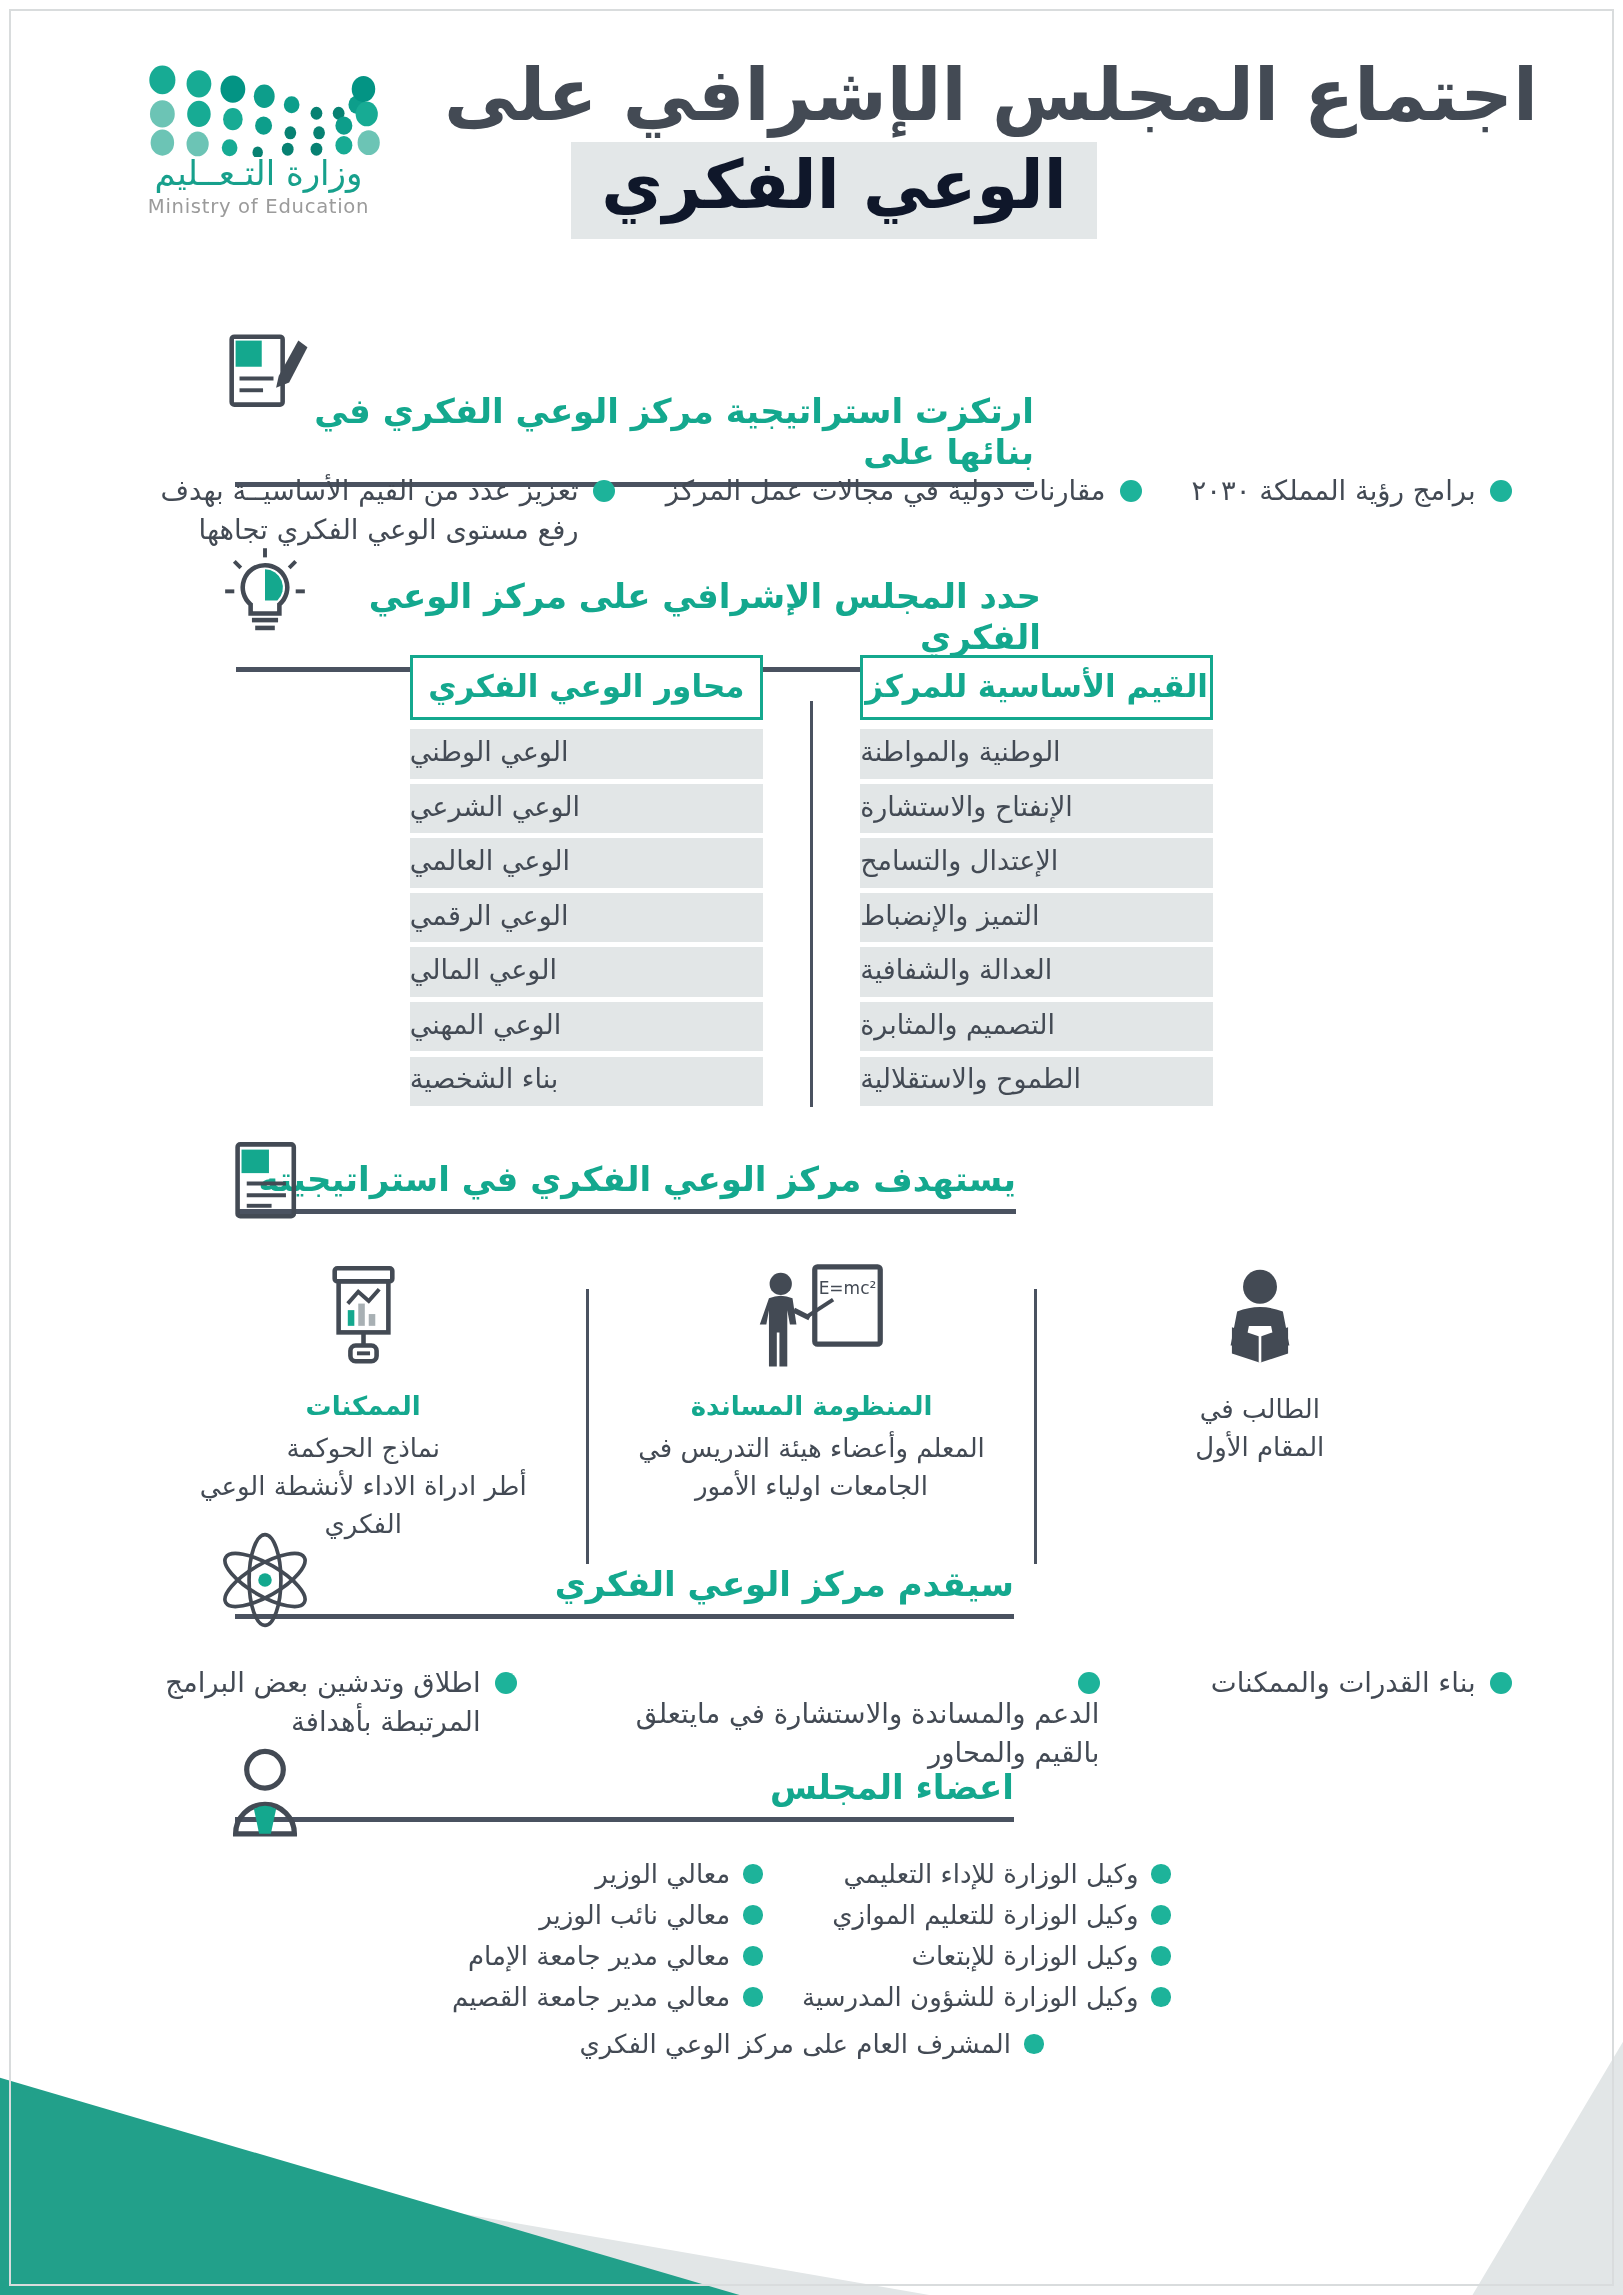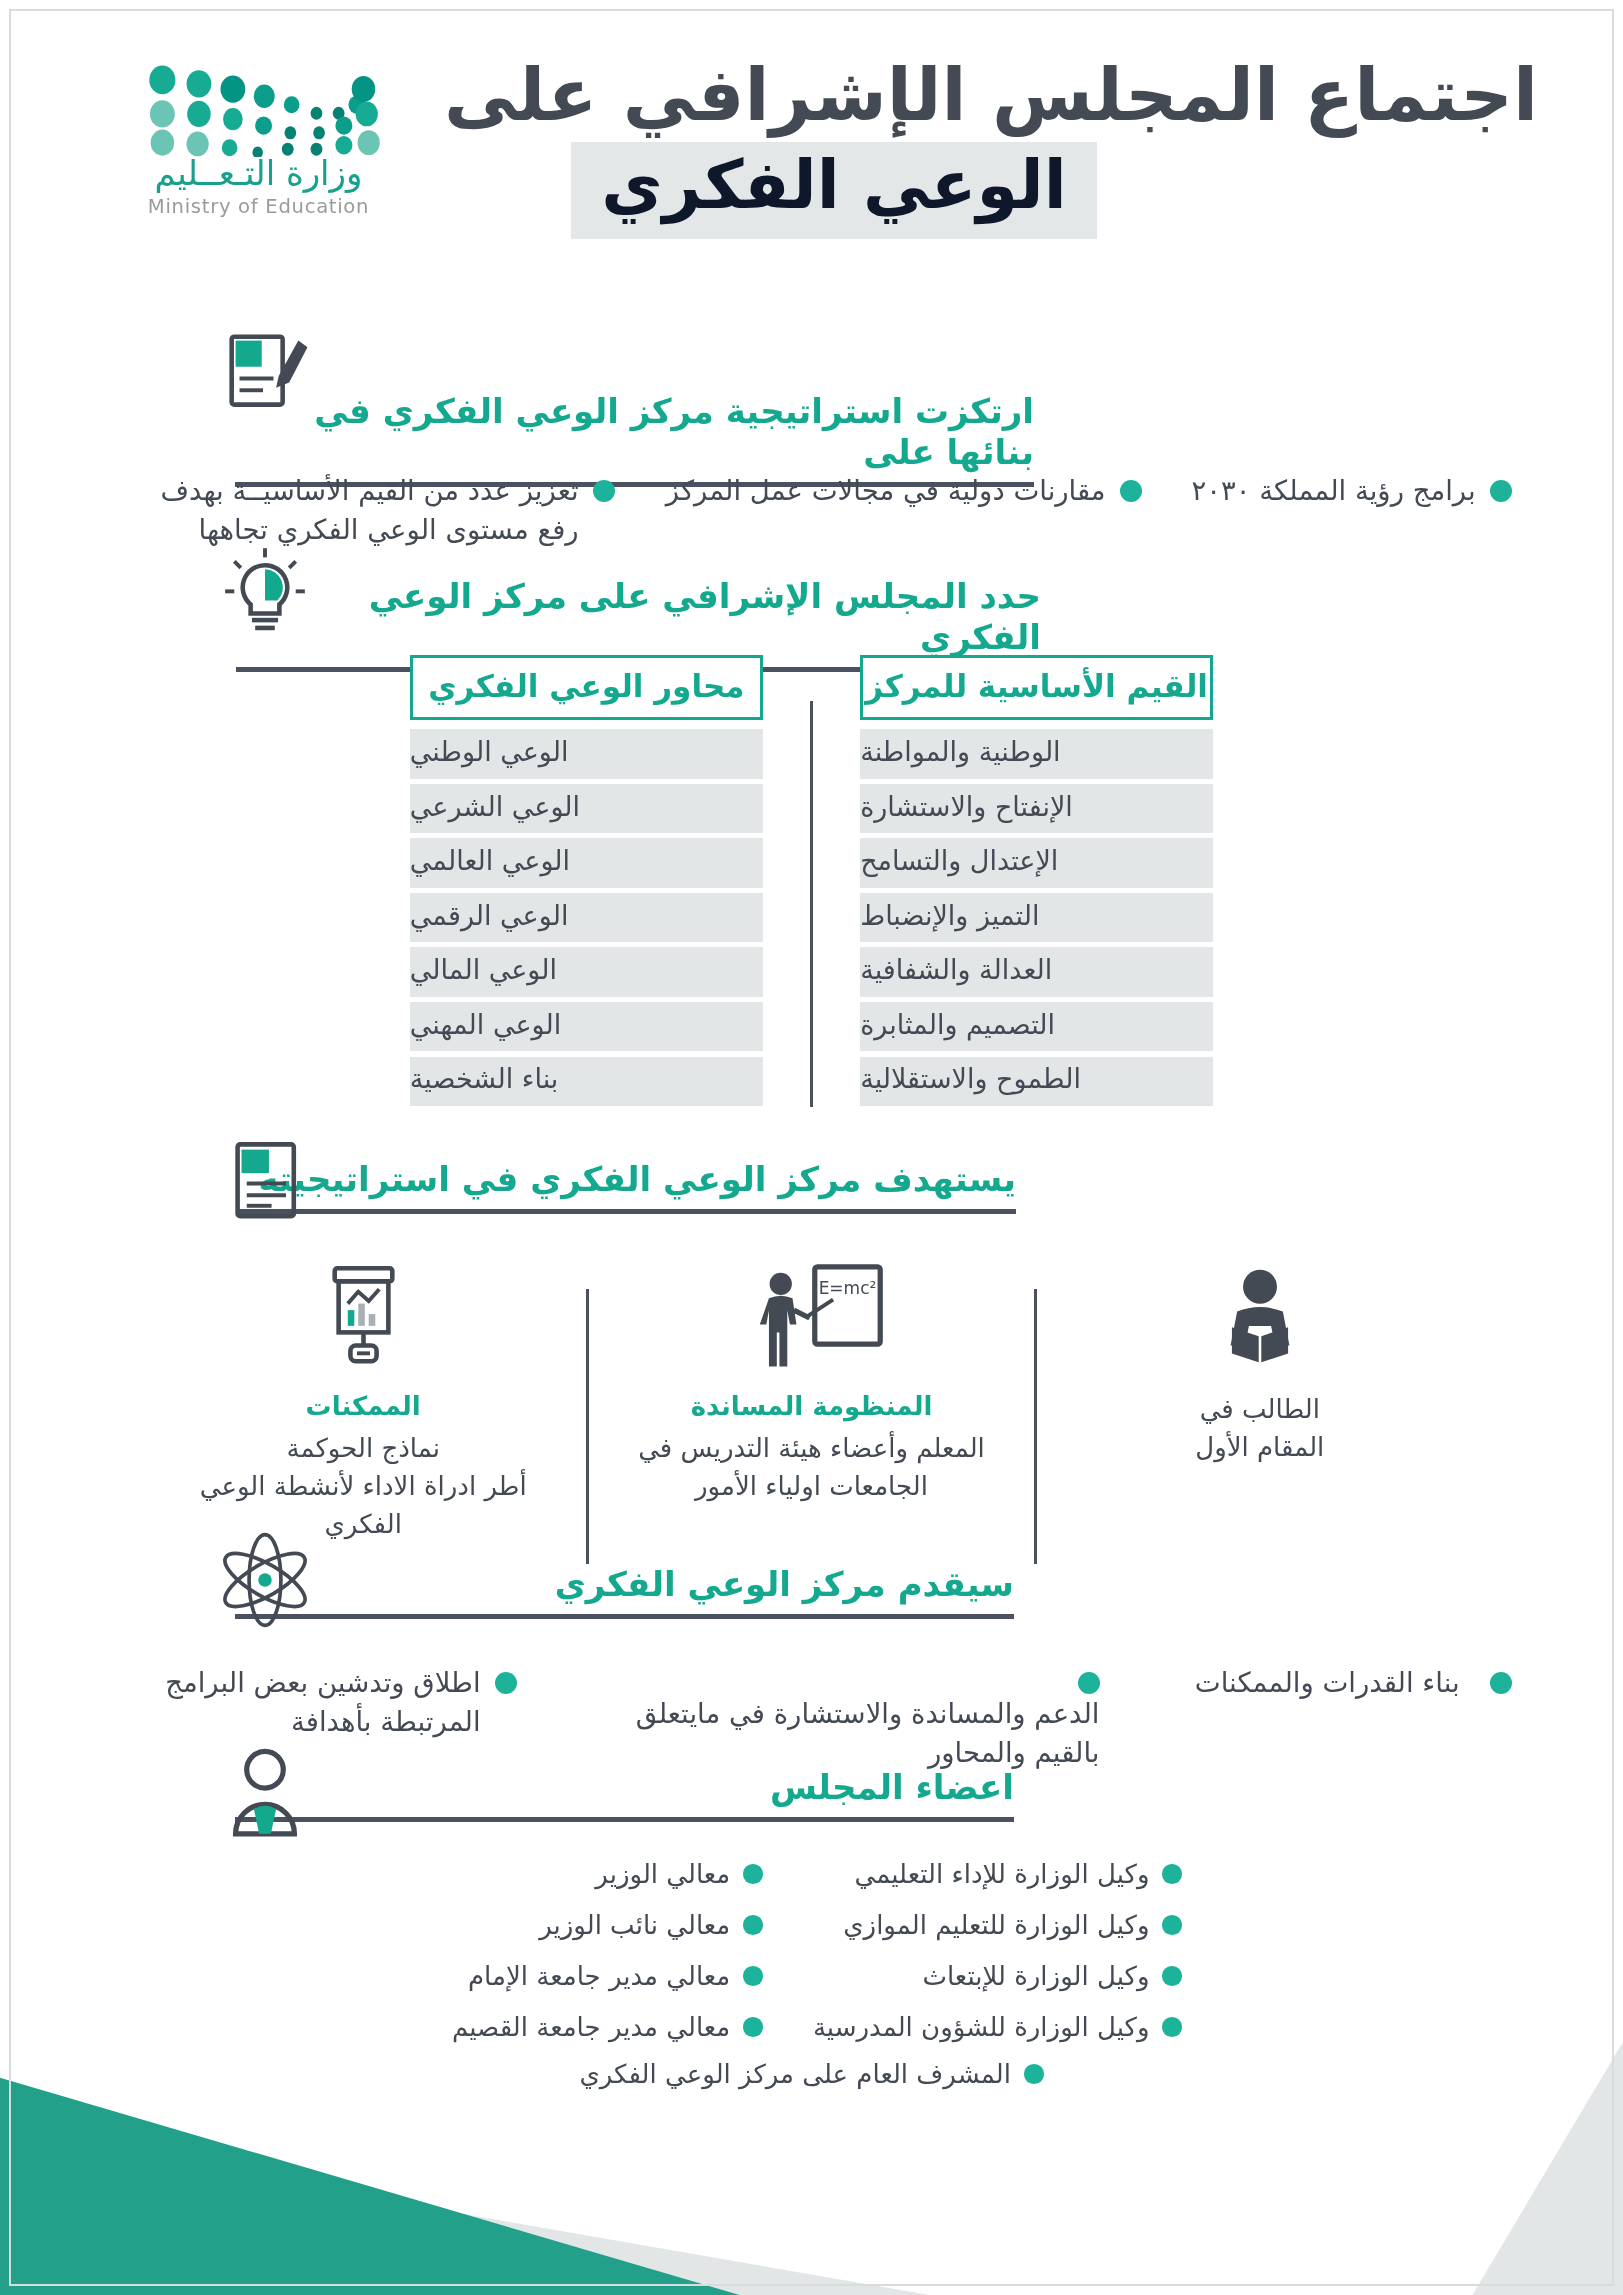--- a/index.html
+++ b/index.html
@@ -238,21 +238,21 @@
     z-index: 10;
     direction: rtl;
   }
   .members-grid {
     display: flex;
     flex-direction: row;
     direction: rtl;
     justify-content: center;
     gap: 39px;
   }
-  .mcol { display: flex; flex-direction: column; gap: 21px; margin-left: 11px; }
+  .mcol { display: flex; flex-direction: column; gap: 11px; }
   .mrow {
     display: flex;
     flex-direction: row;
     align-items: center;
     direction: rtl;
     justify-content: flex-start;
   }
   .mdot {
     width: 19.6px; height: 19.6px;
     border-radius: 50%;
@@ -485,21 +485,21 @@
     </div>
     <svg class="sec-icon" style="left:-19.6px; top:-33px;" viewBox="0 0 150 160">
       <ellipse cx="75" cy="80" rx="26" ry="74" fill="none" stroke="#434a54" stroke-width="6"></ellipse>
       <ellipse cx="75" cy="80" rx="26" ry="74" fill="none" stroke="#434a54" stroke-width="6" transform="rotate(60 75 80)"></ellipse>
       <ellipse cx="75" cy="80" rx="26" ry="74" fill="none" stroke="#434a54" stroke-width="6" transform="rotate(-60 75 80)"></ellipse>
       <circle cx="75" cy="80" r="11" fill="#14a88e"></circle>
     </svg>
   </div>
 
   <div class="bullets" style="position:absolute; top:1663px; right:111px; width:1401px; z-index:10; justify-content:space-between;">
-    <div class="bullet" style="width:367px;gap:16px;">
+    <div class="bullet" style="width:367px;">
       <span class="dot"></span>
       <span class="bullet-text">بناء القدرات والممكنات</span>
     </div>
     <div class="bullet" style="width:537px;flex-direction:column;">
       <span class="dot"></span>
       <span class="bullet-text">الدعم والمساندة والاستشارة في مايتعلق بالقيم والمحاور</span>
     </div>
     <div class="bullet" style="width:406px;">
       <span class="dot"></span>
       <span class="bullet-text">اطلاق وتدشين بعض البرامج المرتبطة بأهدافة</span>

